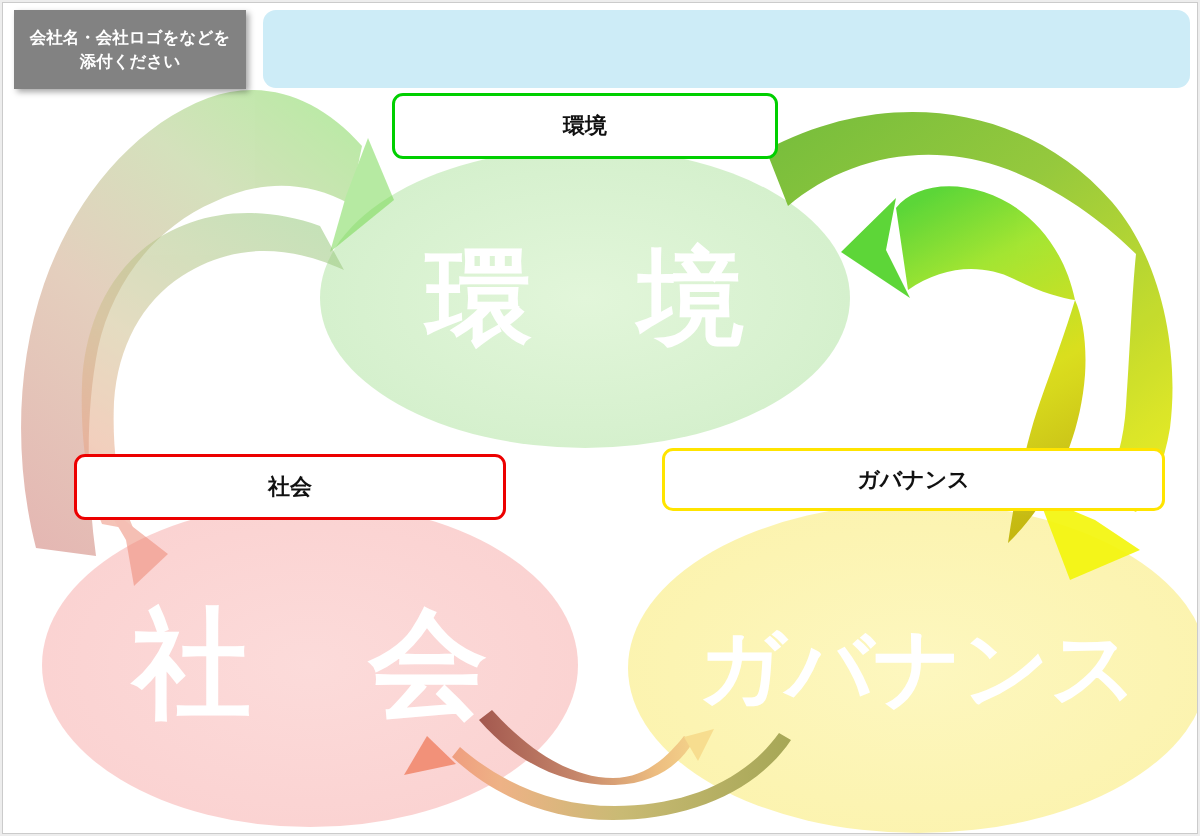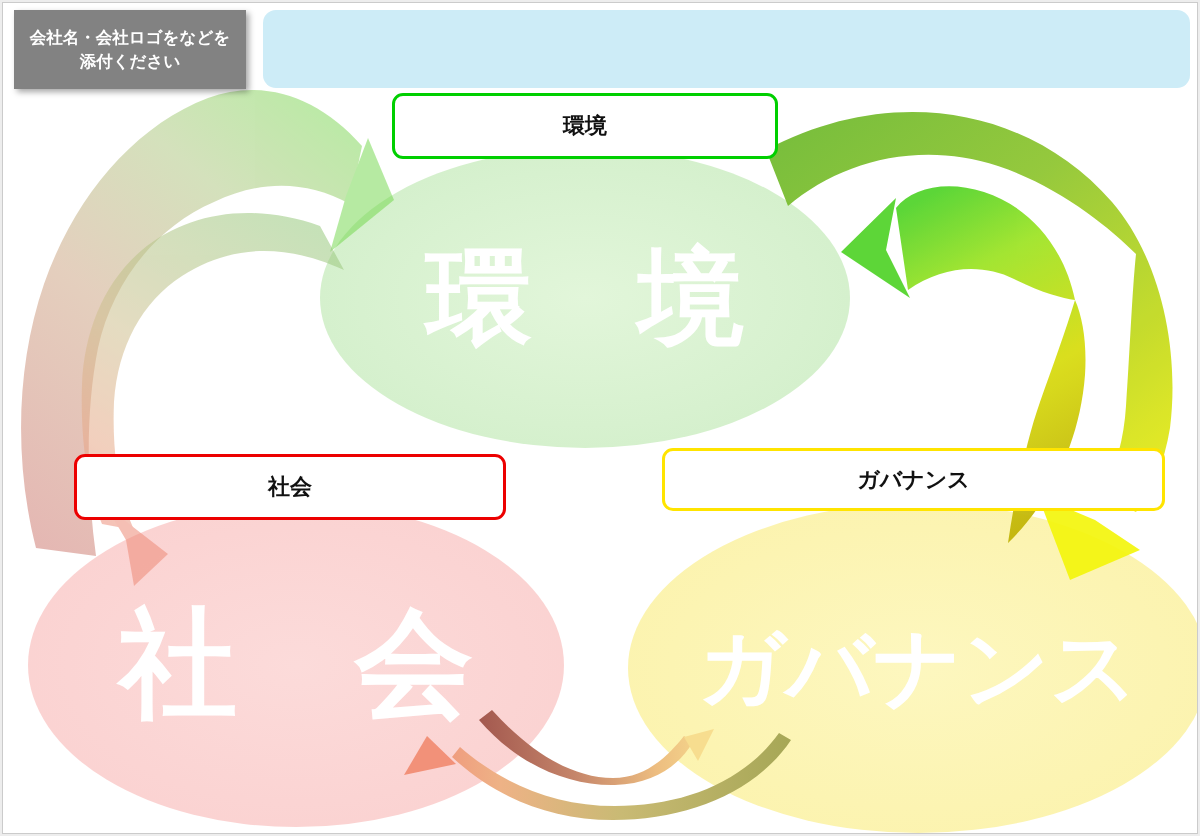--- a/index.html
+++ b/index.html
@@ -25,21 +25,21 @@
 
   
   .ellipse{
     position:absolute;border-radius:50%;z-index:1;
     display:flex;align-items:center;justify-content:center;
     color:#ffffff;font-weight:bold;white-space:nowrap;
   }
   .ellipse.env{left:320px;top:148px;width:530px;height:300px;
     background:radial-gradient(ellipse at center,#e2f6da 0%,#d7f1cf 60%,#cfeec7 100%);
     font-size:106px;}
-  .ellipse.soc{left:28px;top:503px;width:536px;height:324px;
+  .ellipse.soc{left:42px;top:503px;width:536px;height:324px;
     background:radial-gradient(ellipse at center,#fcdbda 0%,#fbd4d3 60%,#fad0cf 100%);
     font-size:118px;}
   .ellipse.gov{left:628px;top:503px;width:580px;height:330px;
     background:radial-gradient(ellipse at center,#fdf7bf 0%,#fcf4b2 60%,#fbf2aa 100%);
     font-size:86px;}
 
   
   svg.arrows{position:absolute;left:0;top:0;z-index:5;pointer-events:none;}
 
   

